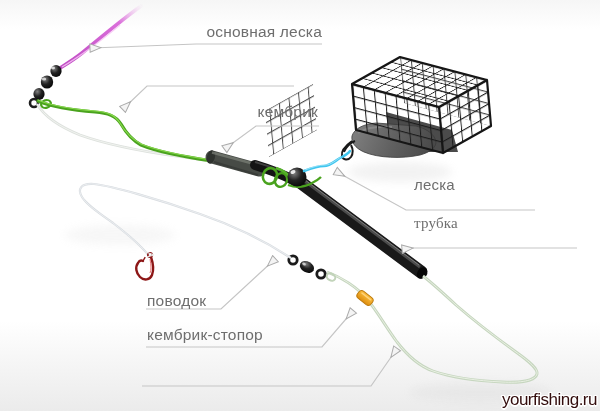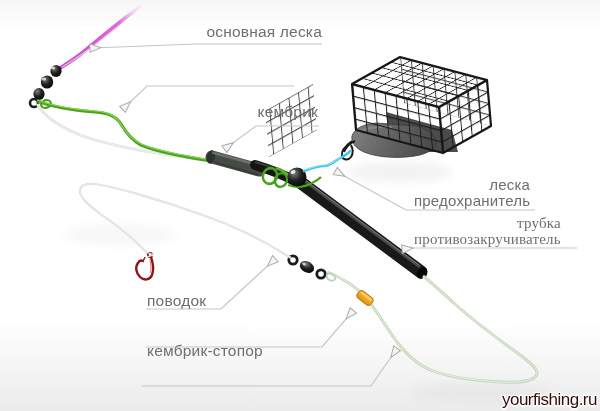--- a/index.html
+++ b/index.html
@@ -14,21 +14,21 @@
     position:absolute; color:#6e6e6e; font-size:15.5px; letter-spacing:.2px;
     white-space:nowrap; line-height:16px; user-select:none;
   }
   .lbl.two{font-size:15px;}
   .lbl-main{right:278px; top:24px;}
   .lbl-elastic{right:306px; top:65px;}
   .lbl-cambric{right:282px; top:104px;padding-left:16px;}
   .lbl-safety{left:414px; top:177px;}
   .lbl-antitwist{left:414px; top:215px;font-family:Liberation Serif, serif;}
   .lbl-leader{left:147px; top:293px;}
-  .lbl-stopper{left:147px; top:327px;margin-top:16px;}
+  .lbl-stopper{left:147px; top:327px;}
   .lbl-mono{left:142px; top:365px;}
   .watermark{
     position:absolute; right:3px; bottom:1px;
     font-size:17px; font-weight:normal; letter-spacing:-.5px; color:#330d0d;
     text-shadow:-1.5px 0 0 #fff,1.5px 0 0 #fff,0 -1.5px 0 #fff,0 1.5px 0 #fff,
                 -1px -1px 0 #fff,1px -1px 0 #fff,-1px 1px 0 #fff,1px 1px 0 #fff;
   }
 </style>
 </head>
 <body>
@@ -184,23 +184,21 @@
     <path d="M146,309 L221,309 L274,260" marker-end="url(#arw)"></path>
     <path d="M146,347 L322,347 L352,312" marker-end="url(#arw)"></path>
     <path d="M142,386 L371,386 L396,350" marker-end="url(#arw)"></path>
   </g>
 </svg>
 
   <div class="lbl lbl-main">основная леска</div>
   <div class="lbl lbl-cambric">кембрик</div>
   <div class="lbl two lbl-safety">
     <div>леска</div>
-    <div>предохранитель</div>
   </div>
   <div class="lbl two lbl-antitwist">
     <div>трубка</div>
-    <div>противозакручиватель</div>
   </div>
   <div class="lbl lbl-leader">поводок</div>
   <div class="lbl lbl-stopper">кембрик-стопор</div>
 
   <div class="watermark">yourfishing.ru</div>
 </div>
 
 </body></html>

